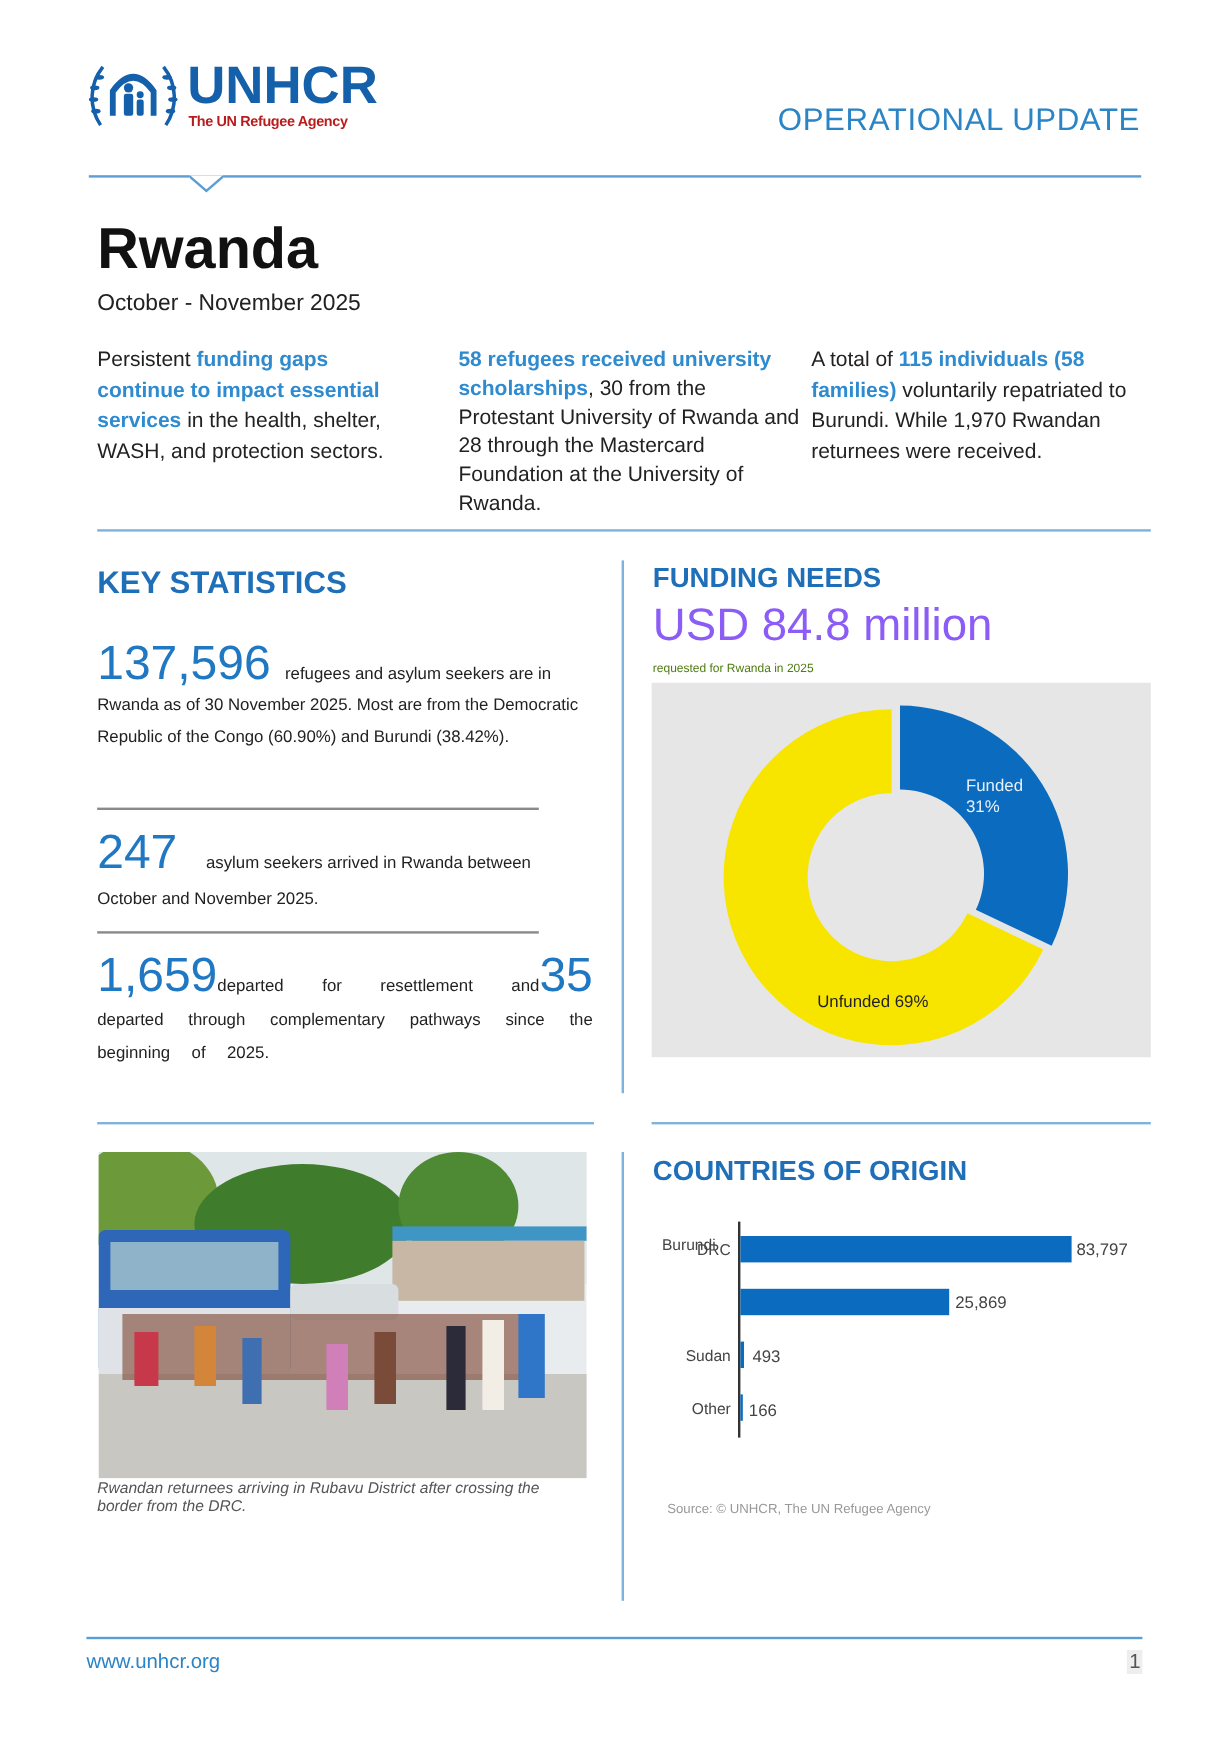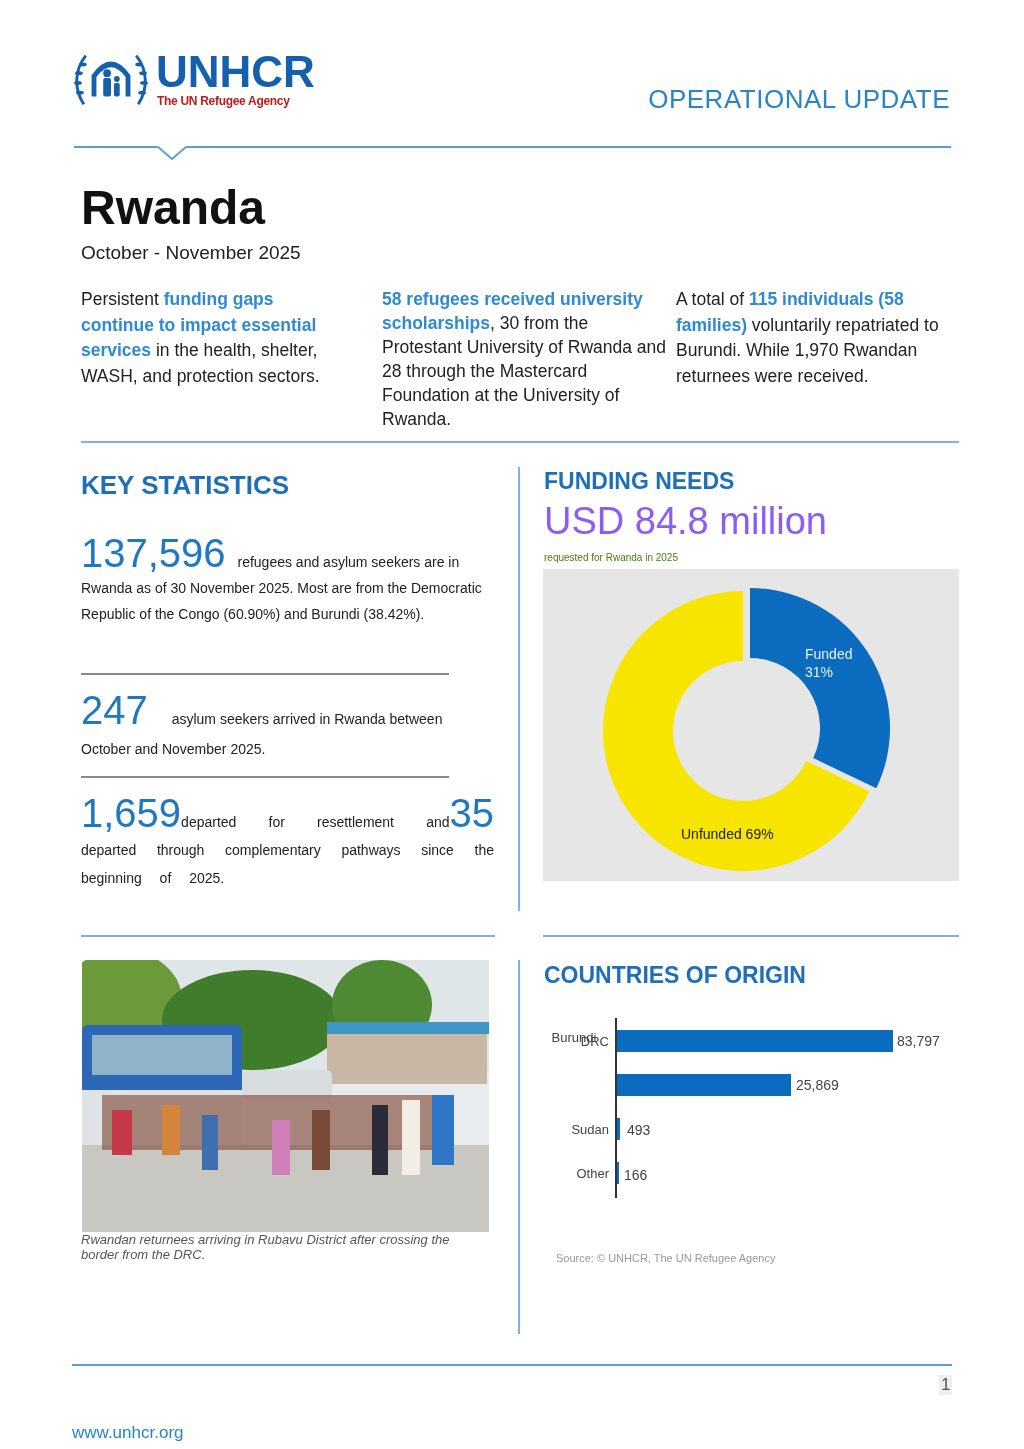--- a/index.html
+++ b/index.html
@@ -44,21 +44,21 @@
     .coo-axis { left: 615px; top: 1018px; width: 2px; height: 180px; background: #333; }
     .coo-label { font-size: 13px; color: #444; text-align: right; width: 70px; }
     .coo-bar { background: #0b6cbf; height: 22px; left: 617px; }
     .coo-val { font-size: 14px; color: #444; }
     .source { left: 556px; top: 1216px; font-size: 11px; color: #999; margin-top: 36px; }
 
     .photo { left: 82px; top: 960px; width: 407px; height: 272px; overflow: hidden; }
     .caption { left: 81px; top: 1232px; width: 400px; font-size: 13px; font-style: italic; color: #555; line-height: 15px; }
 
     .footer-rule { left: 72px; top: 1364px; width: 880px; height: 2px; background: #5c9ed3; }
-    .footer-link { left: 72px; top: 1375px; font-size: 17px; color: #2a84c6; text-decoration: none; margin-top: 48px; }
+    .footer-link { left: 72px; top: 1375px; font-size: 17px; color: #2a84c6; text-decoration: none; }
     .page-num { left: 939px; top: 1375px; font-size: 17px; color: #555; background: #eee; padding: 0 2px; }
   </style>
 </head>
 <body>
 
 <svg class="abs logo" viewBox="0 0 80 70" style="width:78px;height:68px;left:72px;top:46px;">
   <g fill="none" stroke="#1560aa" stroke-width="3">
     <path d="M12 60 C2 45 2 25 14 10"></path>
     <path d="M68 60 C78 45 78 25 66 10"></path>
   </g>

